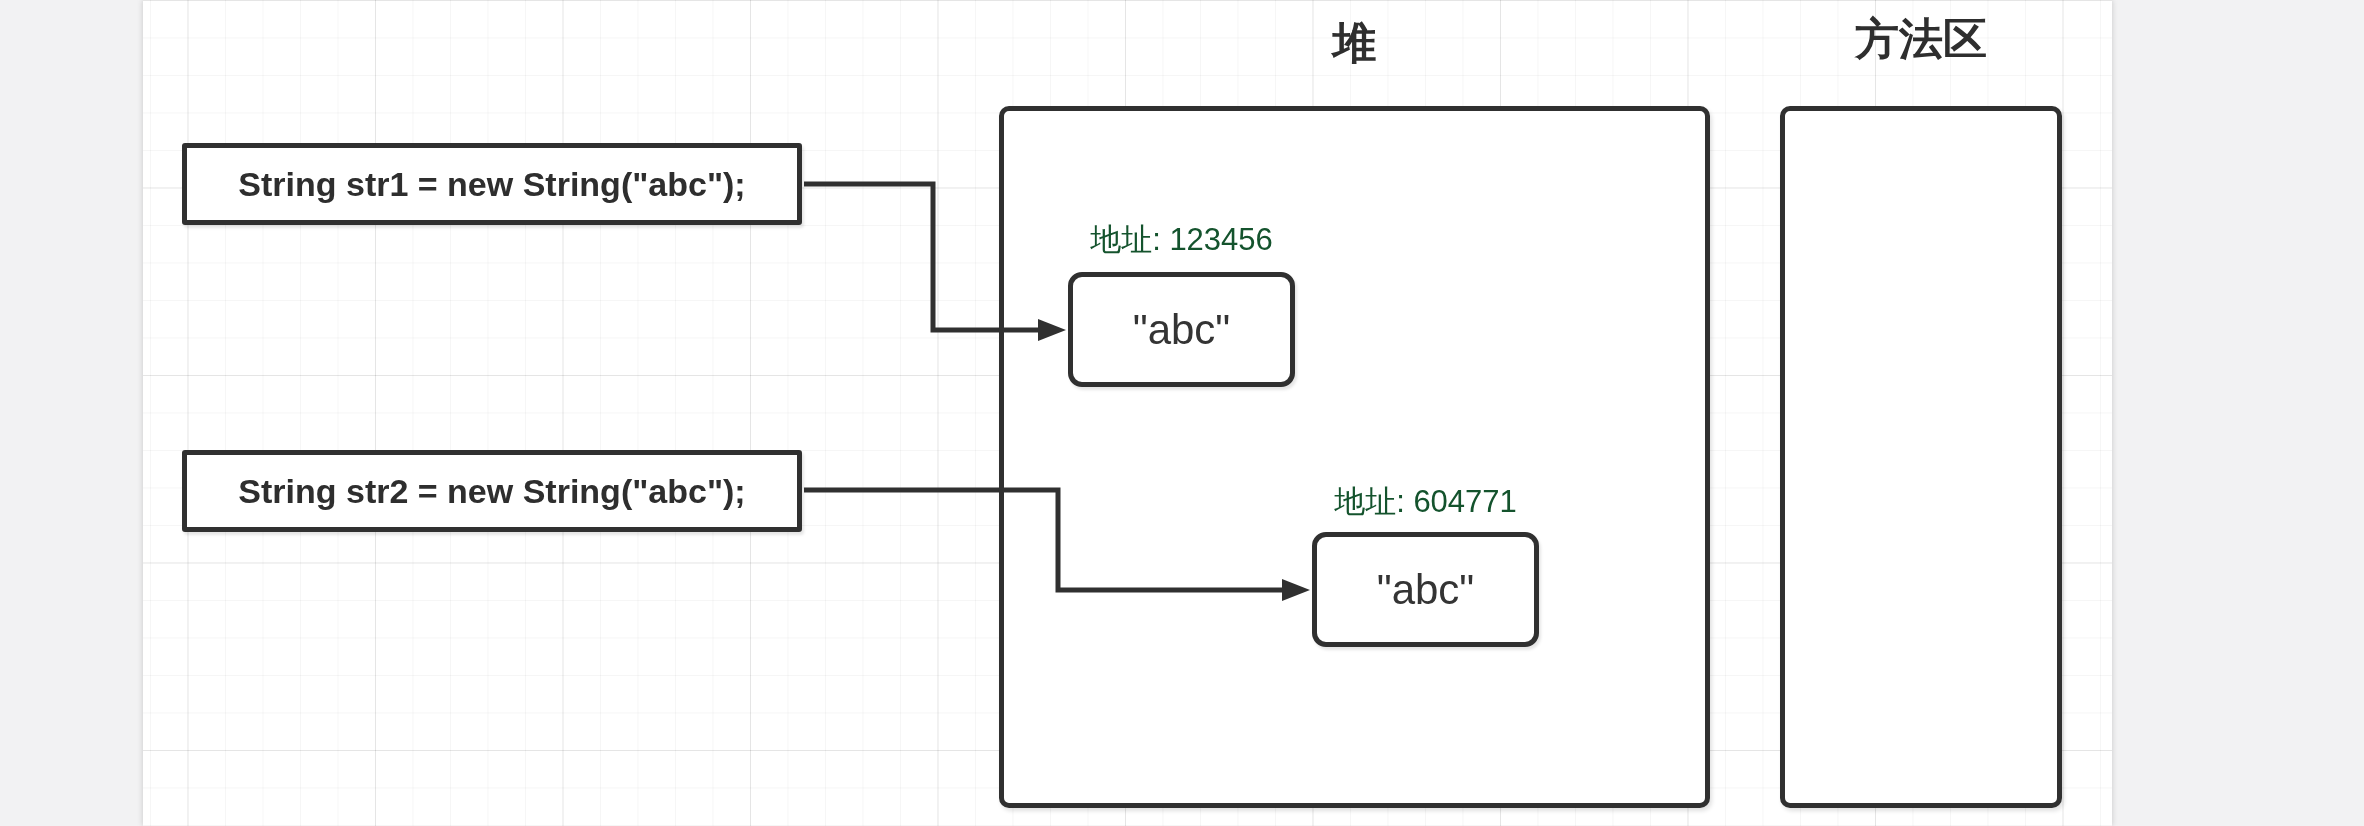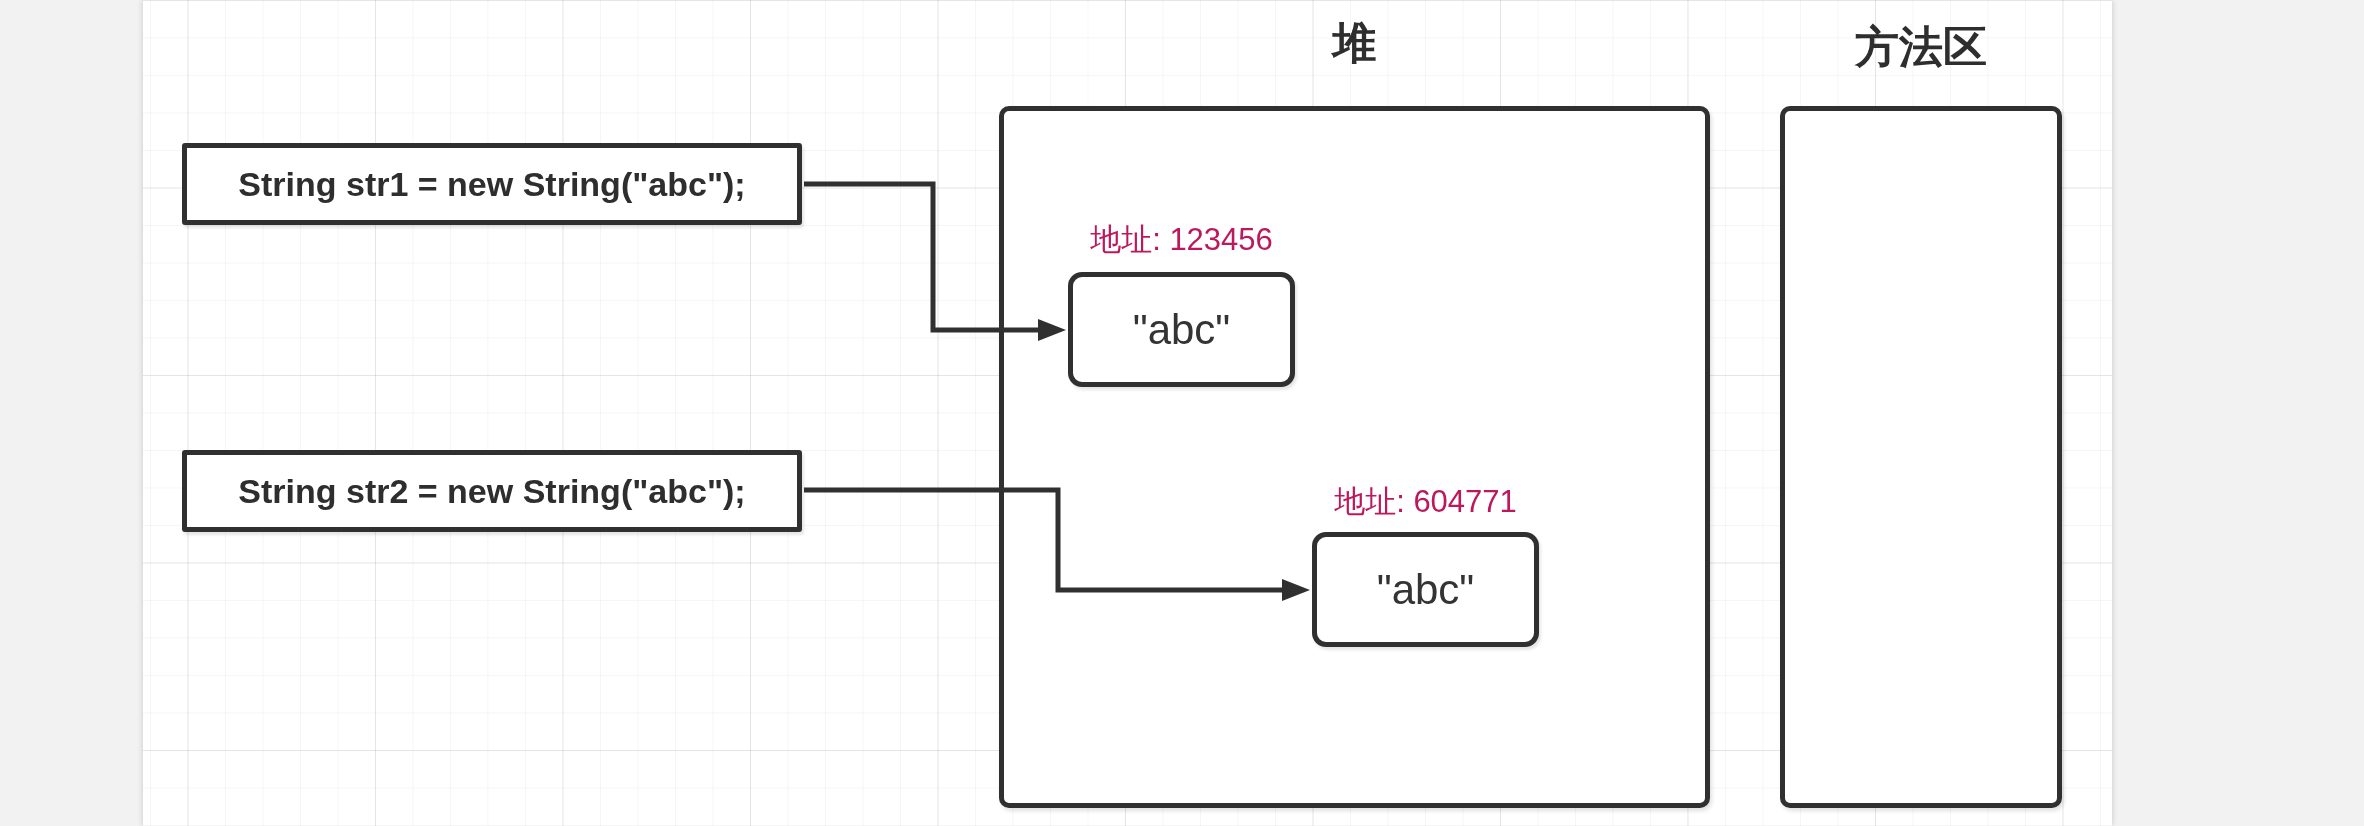--- a/index.html
+++ b/index.html
@@ -38,28 +38,28 @@
   }
   .container-box{top:106px;height:702px;border-radius:10px;box-shadow:2px 3px 4px rgba(0,0,0,0.12);}
   #heap-box{left:999px;width:711px;}
   #method-box{left:1780px;width:282px;}
   .region-title{
     position:absolute;top:16px;height:54px;line-height:54px;
     font-weight:bold;font-size:44px;color:var(--text,#2e2e2e);
     text-align:center;
   }
   #heap-title{left:999px;width:711px;}
-  #method-title{left:1780px;width:282px;top:22px;height:50px;line-height:50px;}
+  #method-title{left:1780px;width:282px;top:14px;height:50px;line-height:50px;}
   .obj-box{width:227px;height:115px;border-radius:14px;}
   #obj1{left:1068px;top:272px;}
   #obj2{left:1312px;top:532px;}
   .obj-value{font-size:42px;color:#343434;font-weight:normal;}
   .addr-label{
     position:absolute;height:36px;line-height:36px;
-    font-size:31px;color:#be185d;text-align:center;white-space:nowrap;
+    font-size:31px;color:#14532d;text-align:center;white-space:nowrap;
   }
   #addr1{left:1068px;width:227px;top:222px;}
   #addr2{left:1312px;width:227px;top:484px;}
   .connectors{position:absolute;left:0;top:0;width:2364px;height:826px;pointer-events:none;}
 </style>
 </head>
 <body style="--stroke: #303030; --text: #2e2e2e; --shape-fill: #ffffff; --page-bg: #ffffff; --margin-bg: #f2f2f3;">
 
 <div class="stage">
 

